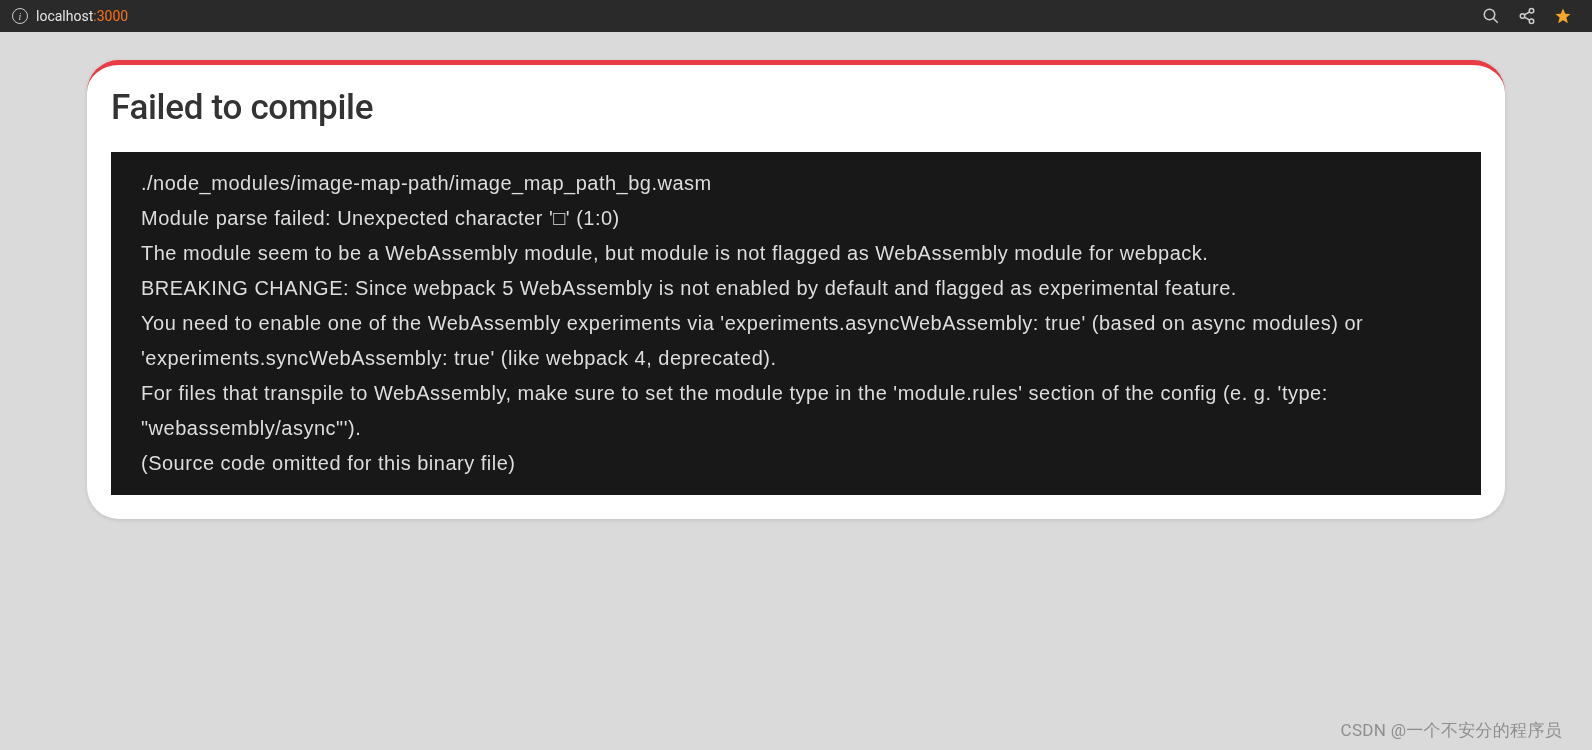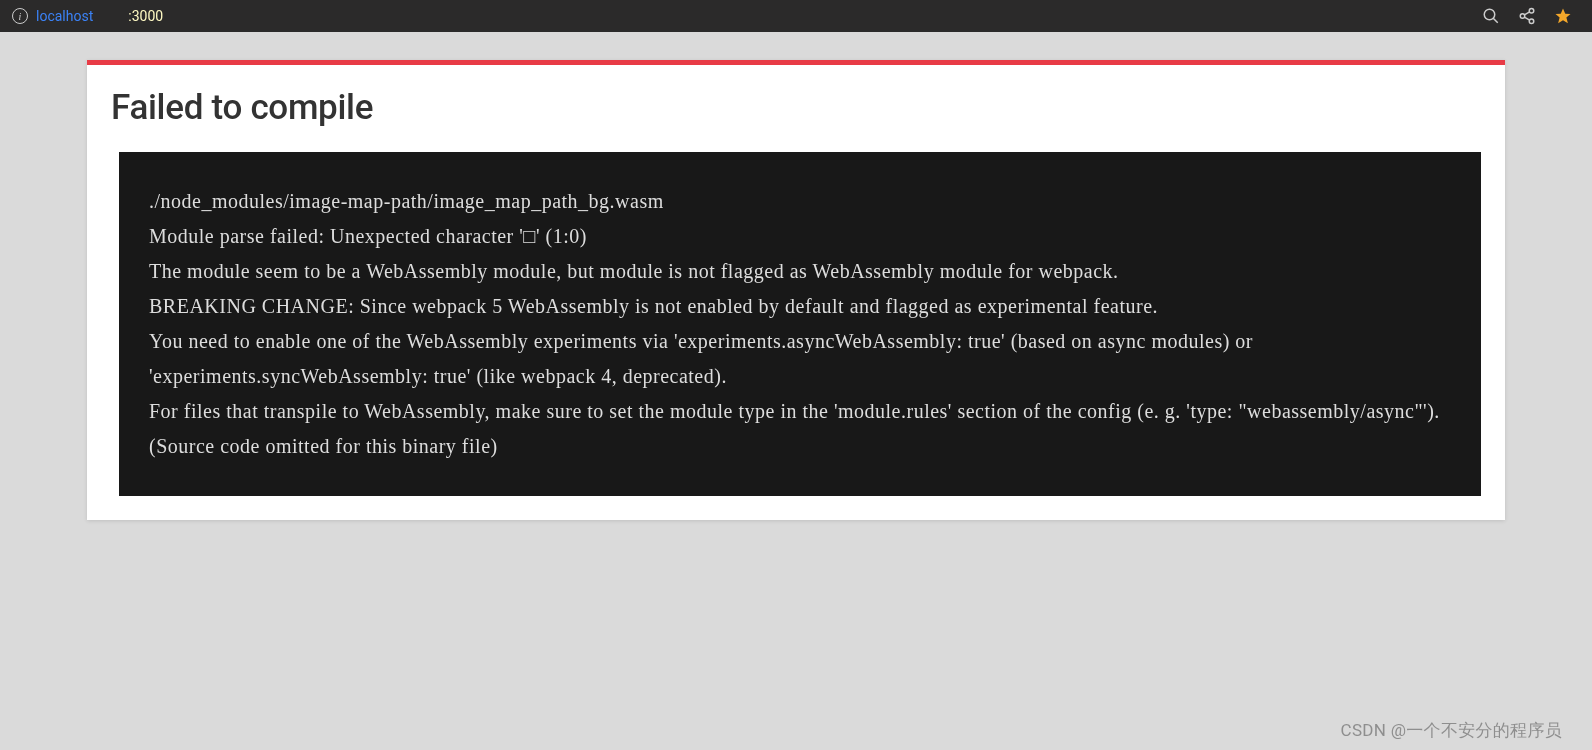--- a/index.html
+++ b/index.html
@@ -35,25 +35,24 @@
       border: 1.5px solid #cccccc;
       border-radius: 50%;
       display: flex;
       align-items: center;
       justify-content: center;
       font-size: 10px;
       font-family: Georgia, serif;
       font-style: italic;
     }
     .url-text .host {
-      color: #3b82f6;
+      color: #e5e5e5;
     }
     .url-text .port {
-      color: #fef9c3;
-      margin-left: 35px;
+      color: #f97316;
     }
     .browser-actions {
       margin-left: auto;
       display: flex;
       align-items: center;
       gap: 18px;
       padding-right: 8px;
     }
     .browser-icon {
       width: 18px;
@@ -67,39 +66,39 @@
     .content-area {
       padding: 28px 0 0 0;
     }
     .error-card {
       background: #ffffff;
       margin: 0 auto;
       width: 1418px;
       border-top: 5px solid #e83b46;
       box-shadow: 0 1px 4px rgba(0,0,0,0.12);
       padding: 22px 24px 24px 24px;
+      border-radius: 32px;
     }
     .error-title {
       font-size: 35px;
       font-weight: 500;
       color: #333333;
       margin-bottom: 24px;
       letter-spacing: -0.3px;
     }
     .code-block {
       background: #181818;
       color: #dddddd;
-      font-family: Liberation Serif, serif;
+      font-family: Liberation Sans, sans-serif;
       font-size: 20px;
       line-height: 1.75;
-      padding: 32px 30px;
+      padding: 14px 30px;
       white-space: pre-wrap;
       word-break: break-word;
       letter-spacing: 0.5px;
-      margin-left: 8px;
     }
     .error-footer {
       color: #555555;
       font-size: 19px;
       margin-top: 28px;
     }
     .watermark {
       position: absolute;
       bottom: 8px;
       right: 30px;

